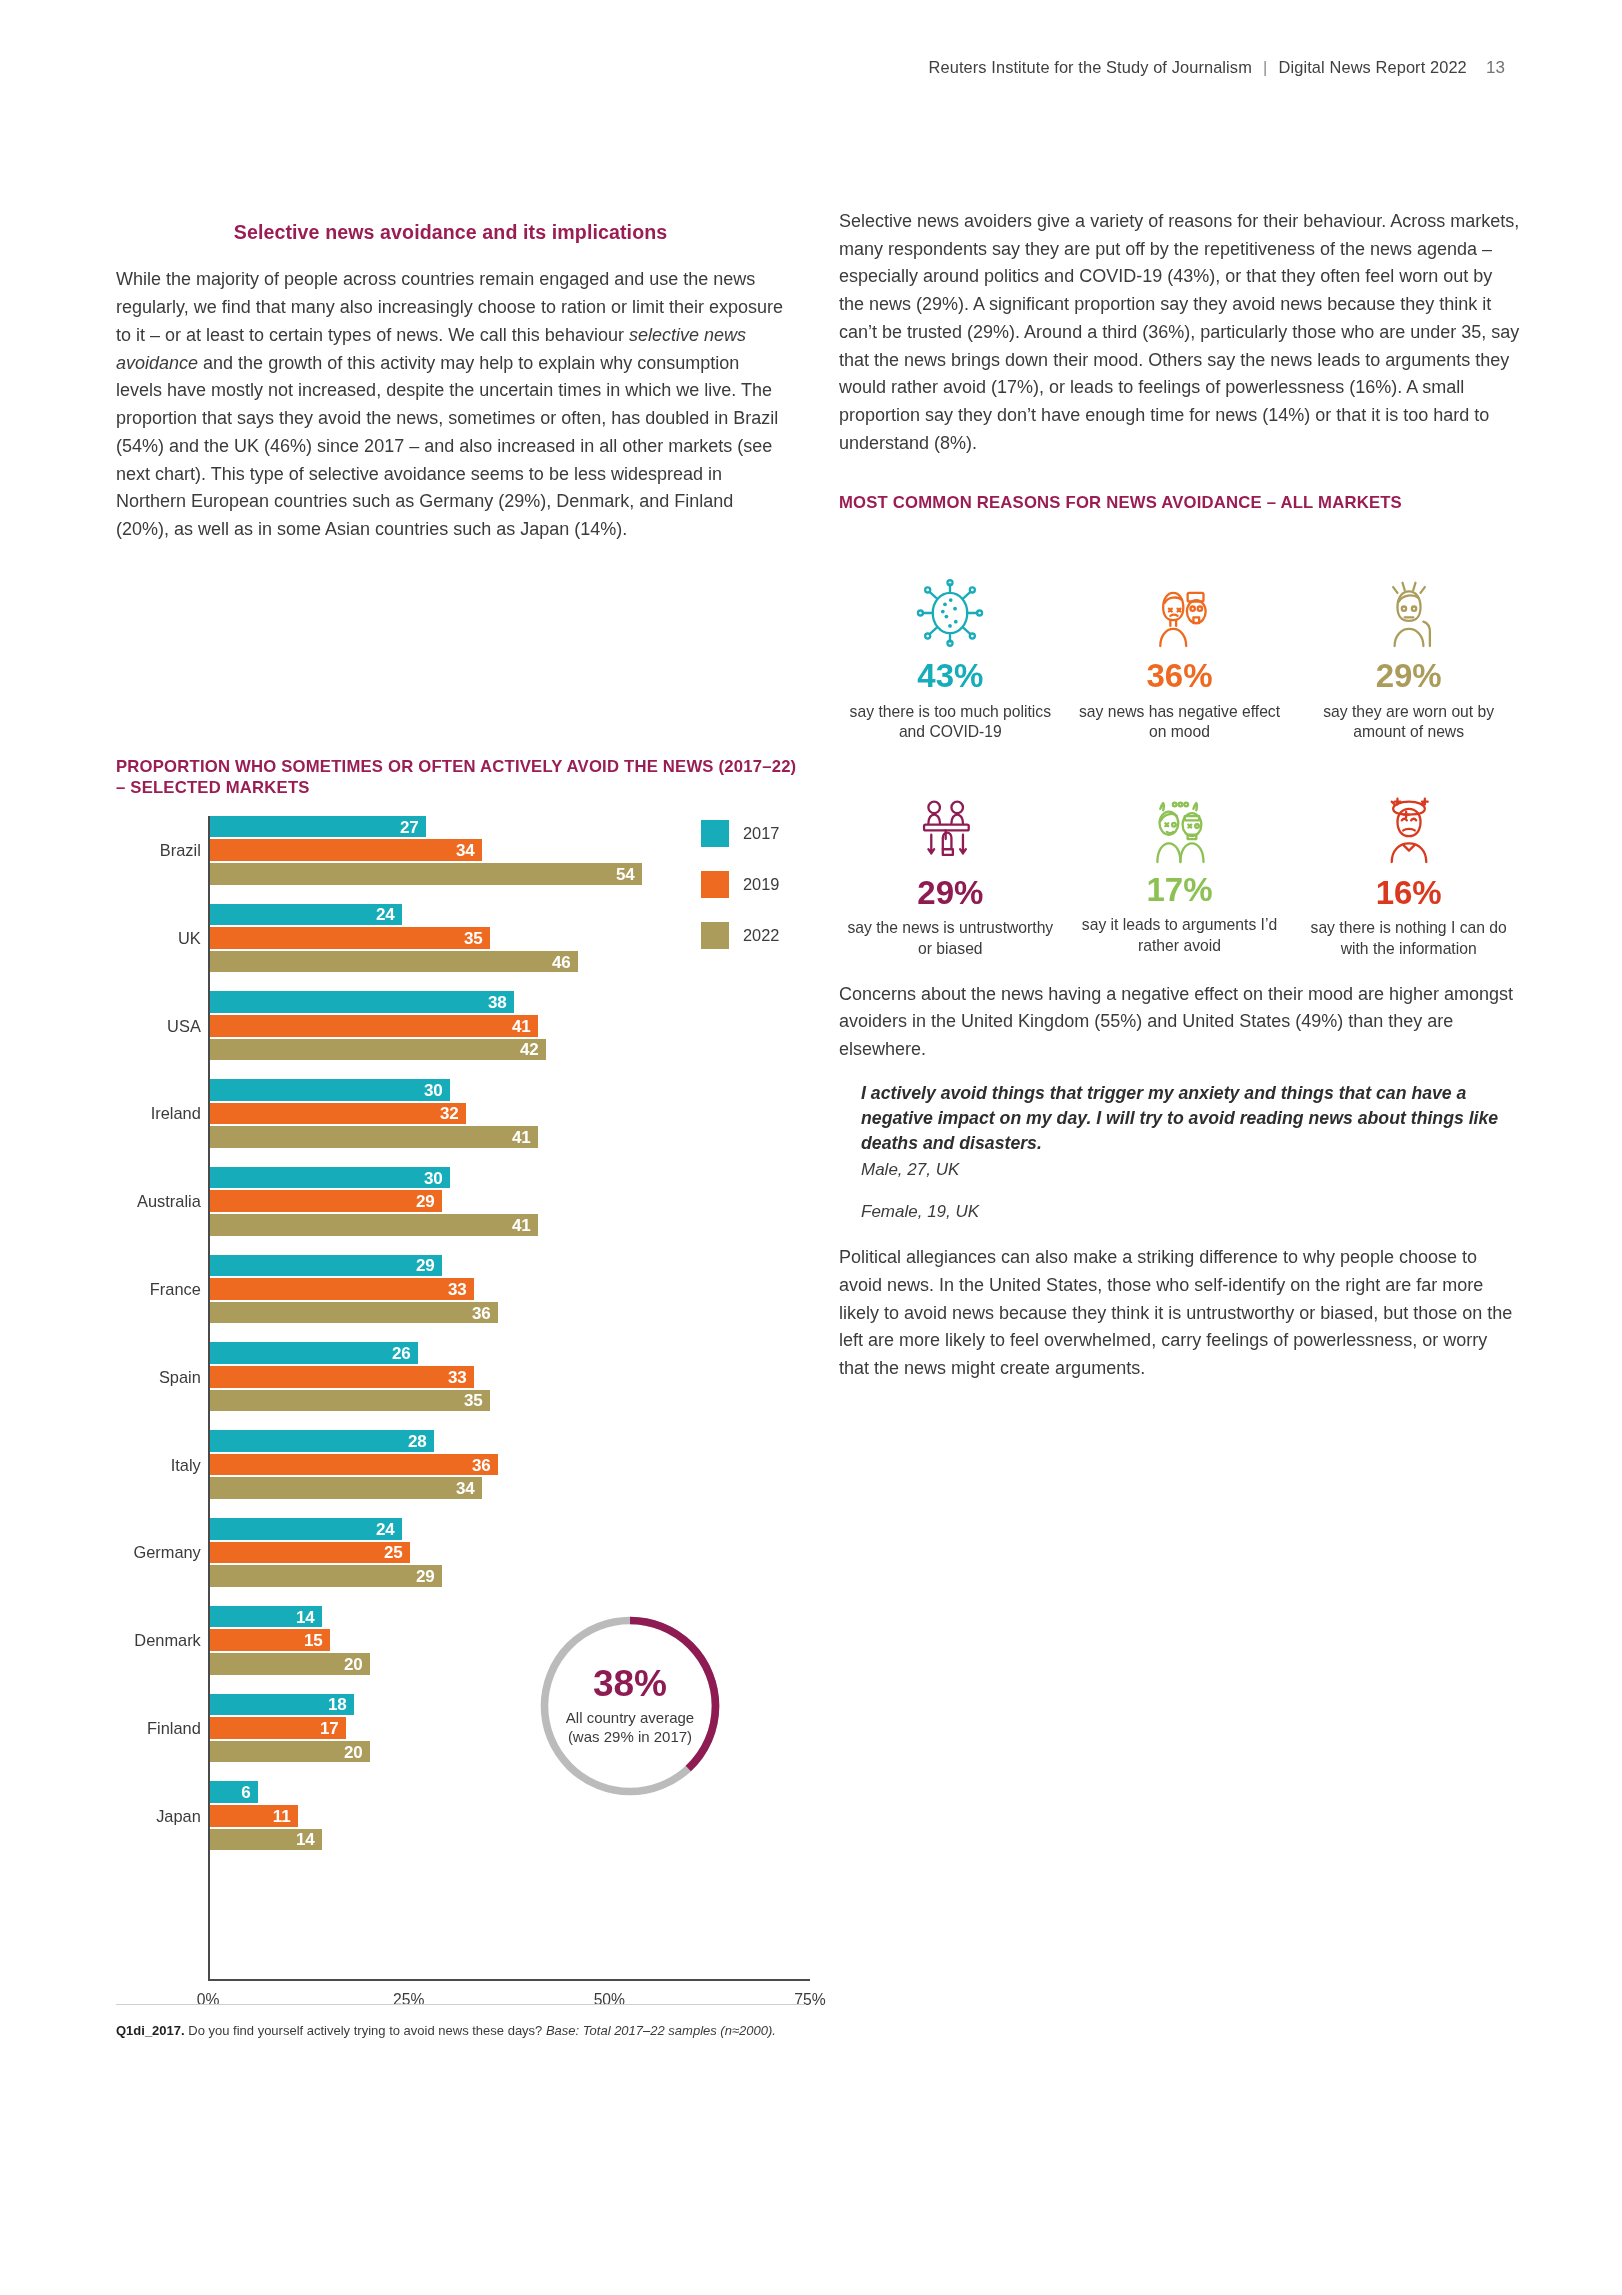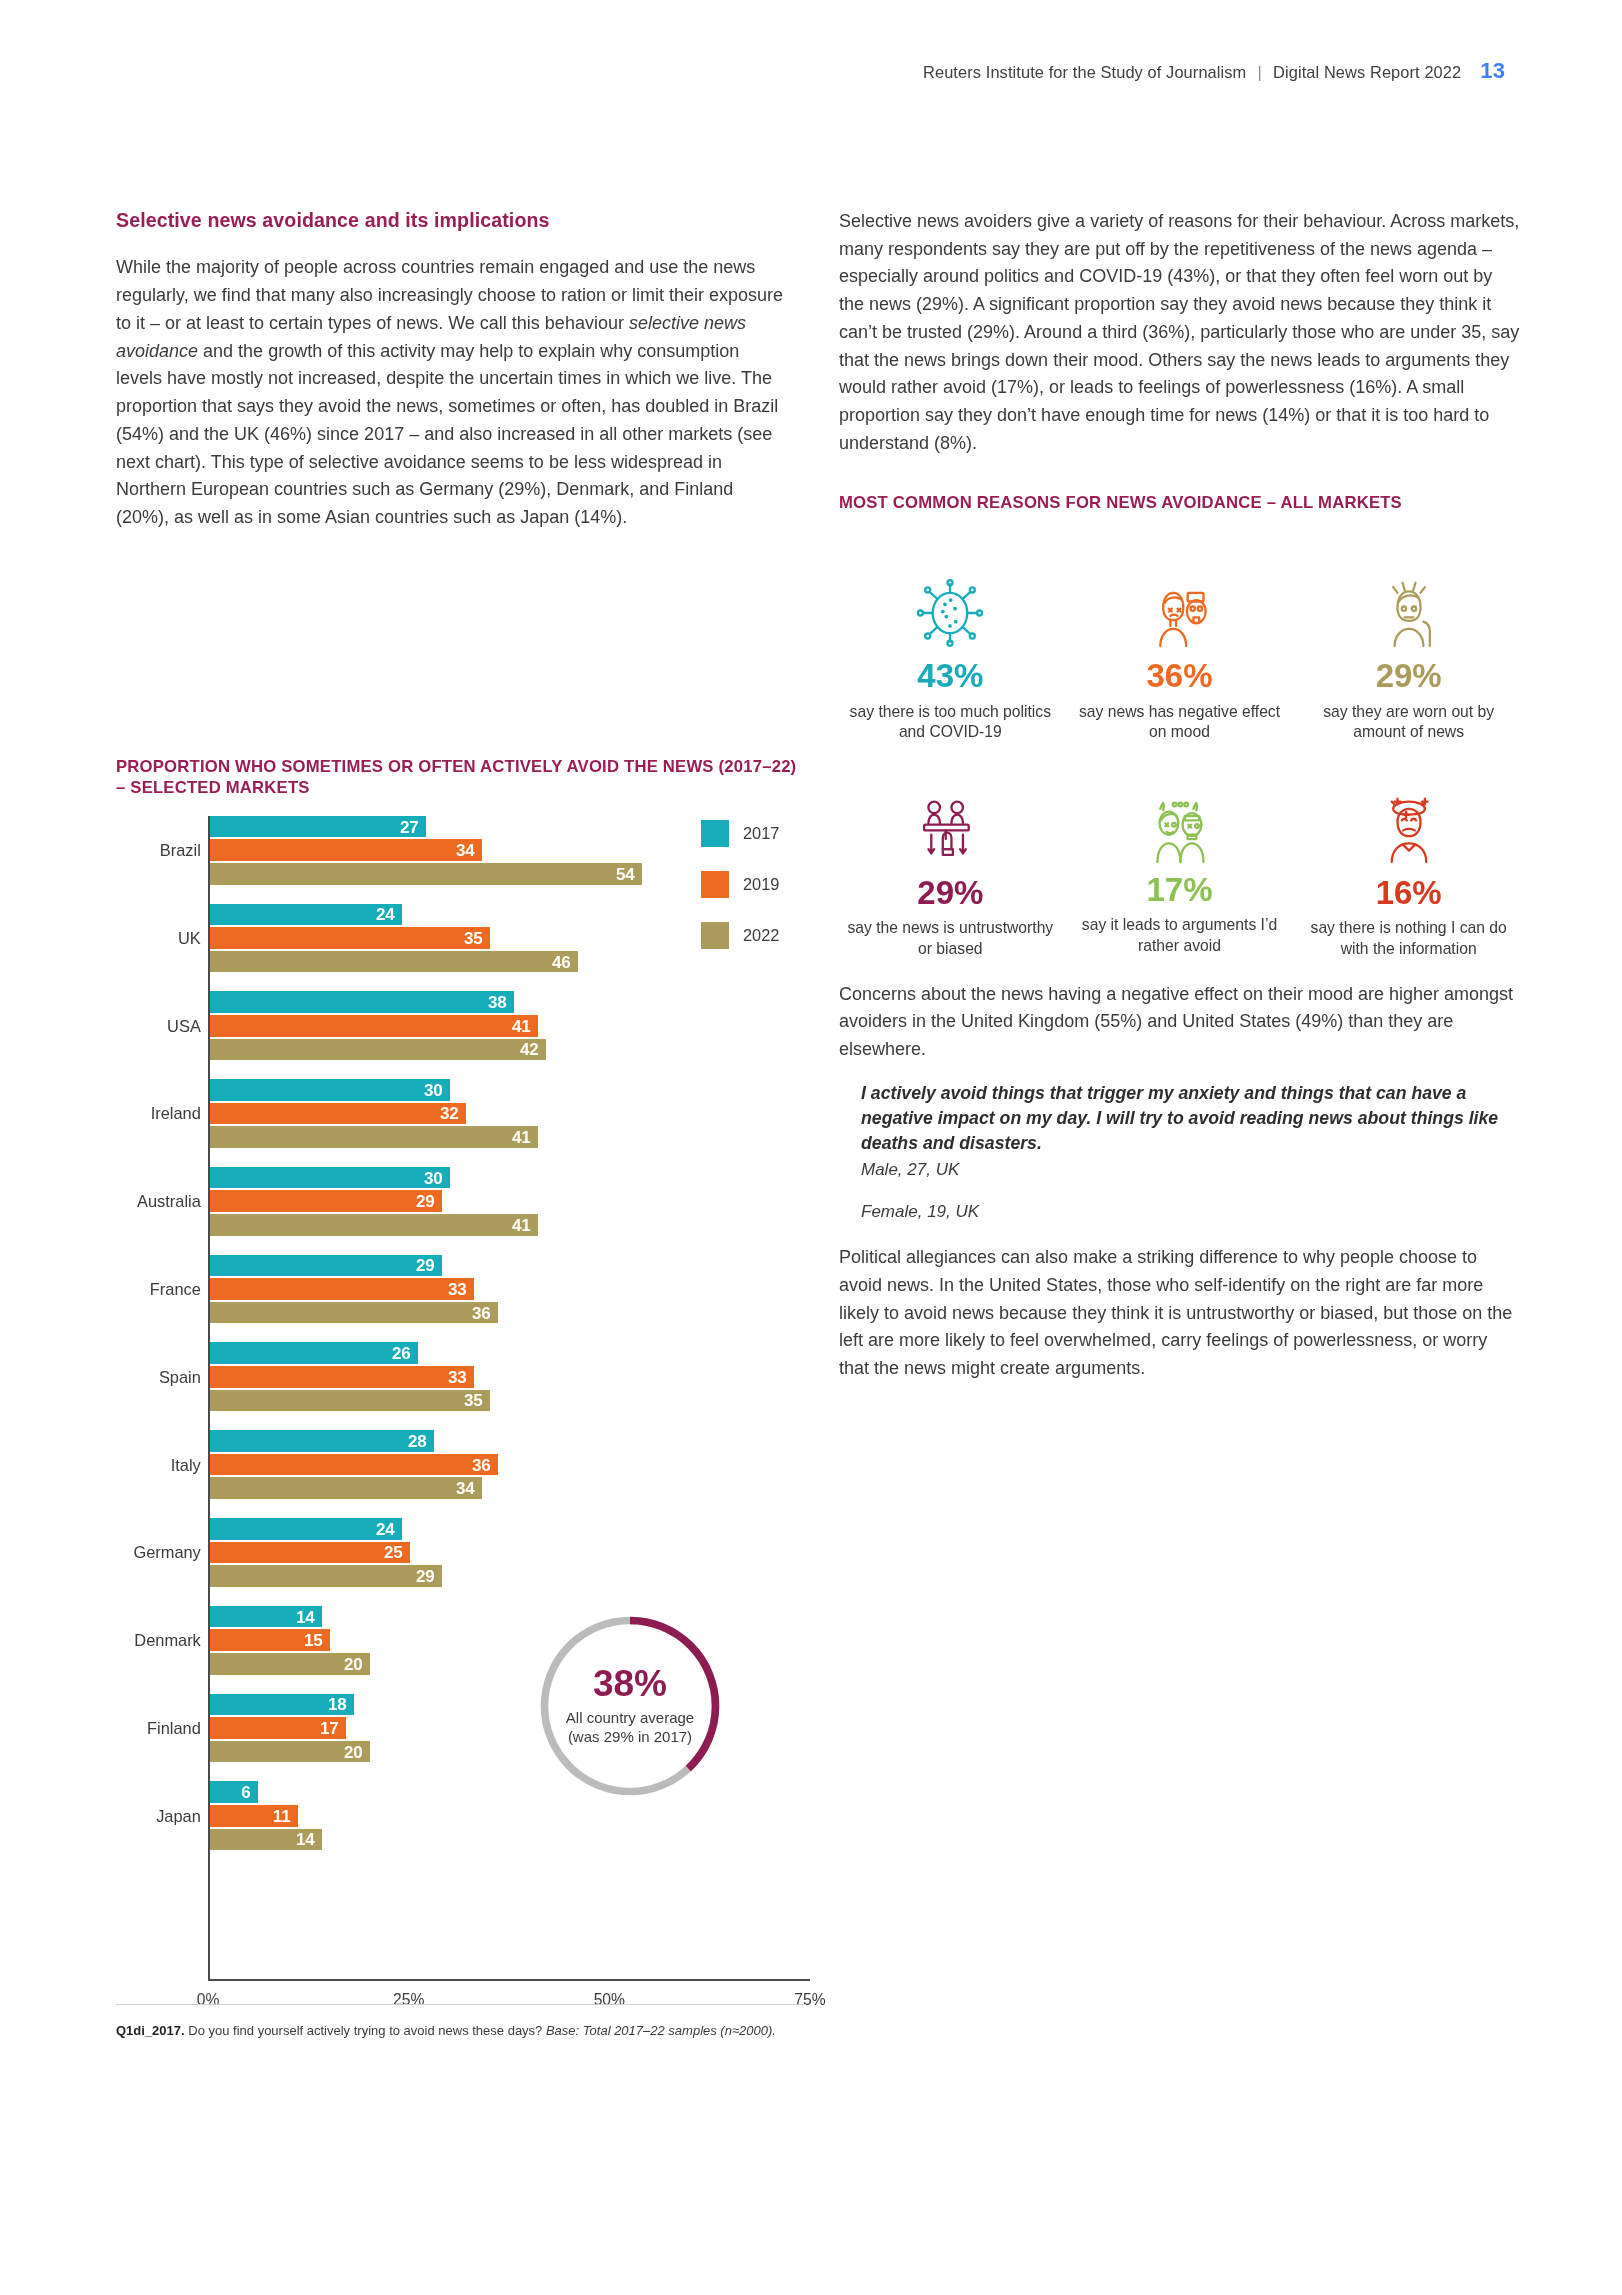--- a/index.html
+++ b/index.html
@@ -11,29 +11,29 @@
   }
   .page{position:absolute;inset:0;}
 
   
   .header{
     position:absolute;left:0;right:0;top:58px;
     text-align:right;padding-right:118px;
     font-size:16.4px;color:#404040;letter-spacing:0.1px;
   }
   .header .sep{padding:0 6.5px;color:#8a8a8a;}
-  .header .pageno{font-weight:bold;color:#3b82f6;padding-left:14.4px;font-size:22px;}
+  .header .pageno{font-weight:normal;color:#737373;padding-left:14.4px;font-size:17px;}
 
   
   .col-left{position:absolute;left:116px;top:208px;width:669px;}
   .col-right{position:absolute;left:839px;top:208px;width:681px;}
 
   h2.section-title{
-    margin:0 0 22px 0;font-size:19.6px;font-weight:bold;color:#9A1D54;
-    letter-spacing:0.1px;line-height:1.25;
+    margin:12px 0 22px 0;font-size:19.6px;font-weight:bold;color:#9A1D54;
+    letter-spacing:0.1px;line-height:1.25;text-align:center;
   }
   p.body{
     margin:0 0 17px 0;font-size:18px;line-height:1.54;color:#3b3b3b;
     letter-spacing:0;
   }
   p.body em{font-style:italic;}
 
   h3.chart-title{
     margin:0 0 17px 0;font-size:16.7px;font-weight:bold;color:#9A1D54;
     line-height:1.28;letter-spacing:0.2px;

